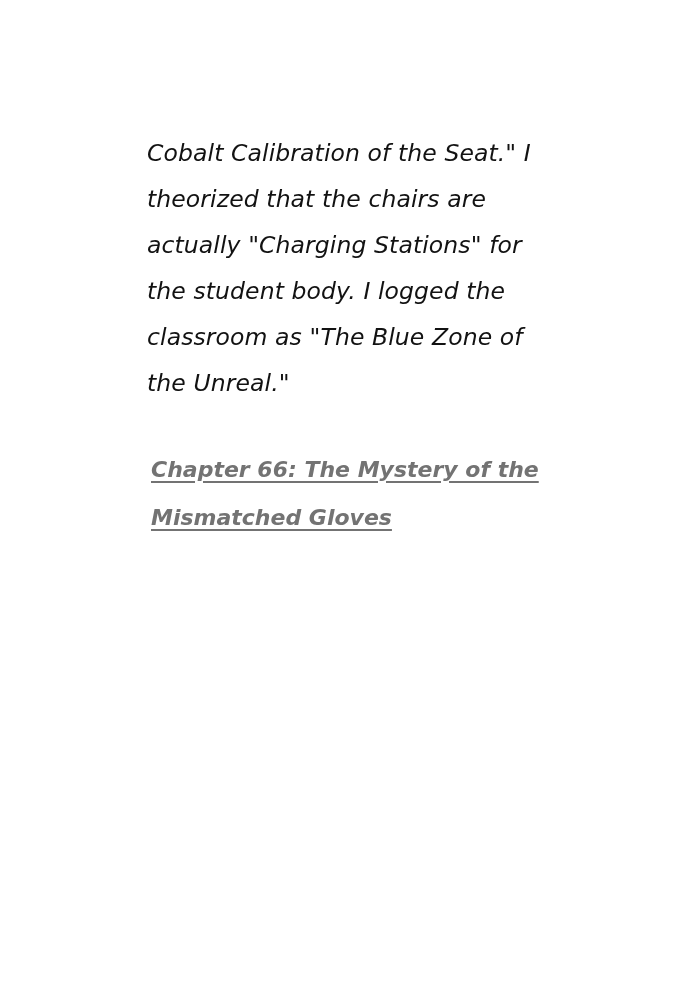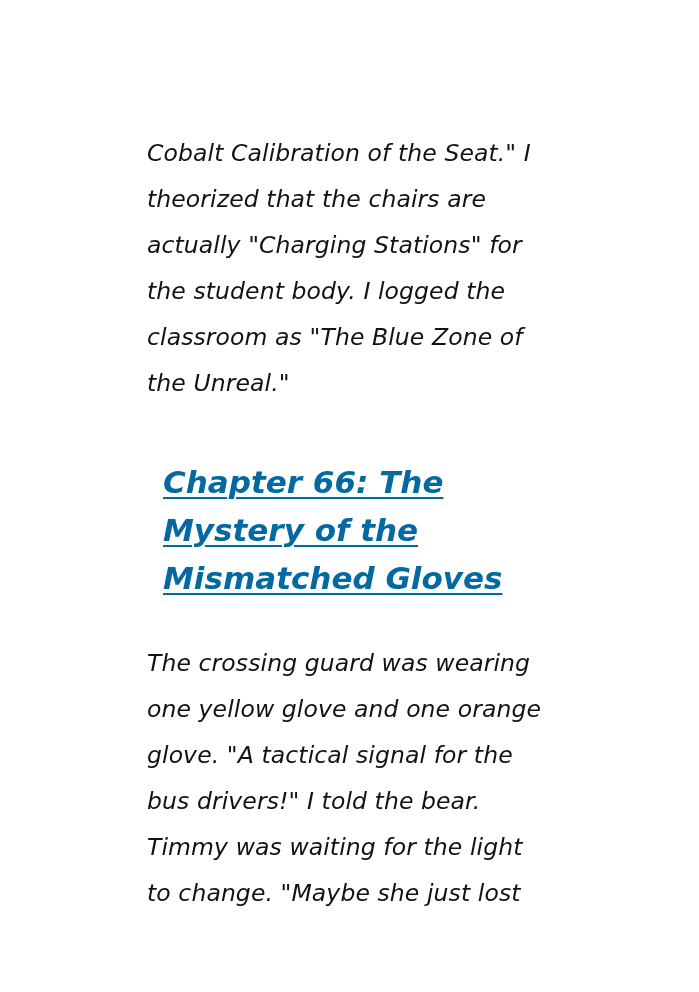--- a/index.html
+++ b/index.html
@@ -29,28 +29,28 @@
     letter-spacing: 0.1px;
     color: #121212;
   }
   p.para {
     margin: 0;
     text-align: left;
     font-style: italic;
     font-weight: 400;
   }
   h2.chapter-heading {
-    margin: 16px;
+    margin: 4px;
     font-family: "DejaVu Sans", sans-serif;
     font-style: italic;
     font-weight: bold;
-    font-size: 31px;
+    font-size: 22px;
     line-height: 48px;
     letter-spacing: 0px;
-    color: #0369a1;
+    color: #737373;
     text-decoration: underline;
     text-underline-offset: 4px;
     text-decoration-thickness: 2px;
   }
   .gap-before-heading { height: 36px; }
   .gap-after-heading { height: 22px; }
   .para-continued { max-width: 420px; }
   .para-main { max-width: 420px; }
 </style>
 </head>
@@ -59,15 +59,14 @@
 <div class="page">
   <div class="doc-body">
     <p class="para para-continued">Cobalt Calibration of the Seat." I theorized that the chairs are actually "Charging Stations" for the student body. I logged the classroom as "The Blue Zone of the Unreal."</p>
 
     <div class="gap-before-heading"></div>
 
     <h2 class="chapter-heading">Chapter 66: The Mystery of the Mismatched Gloves</h2>
 
     <div class="gap-after-heading"></div>
 
-    <p class="para para-main">The crossing guard was wearing one yellow glove and one orange glove. "A tactical signal for the bus drivers!" I told the bear. Timmy was waiting for the light to change. "Maybe she just lost</p>
   </div>
 </div>
 
 </body></html>

